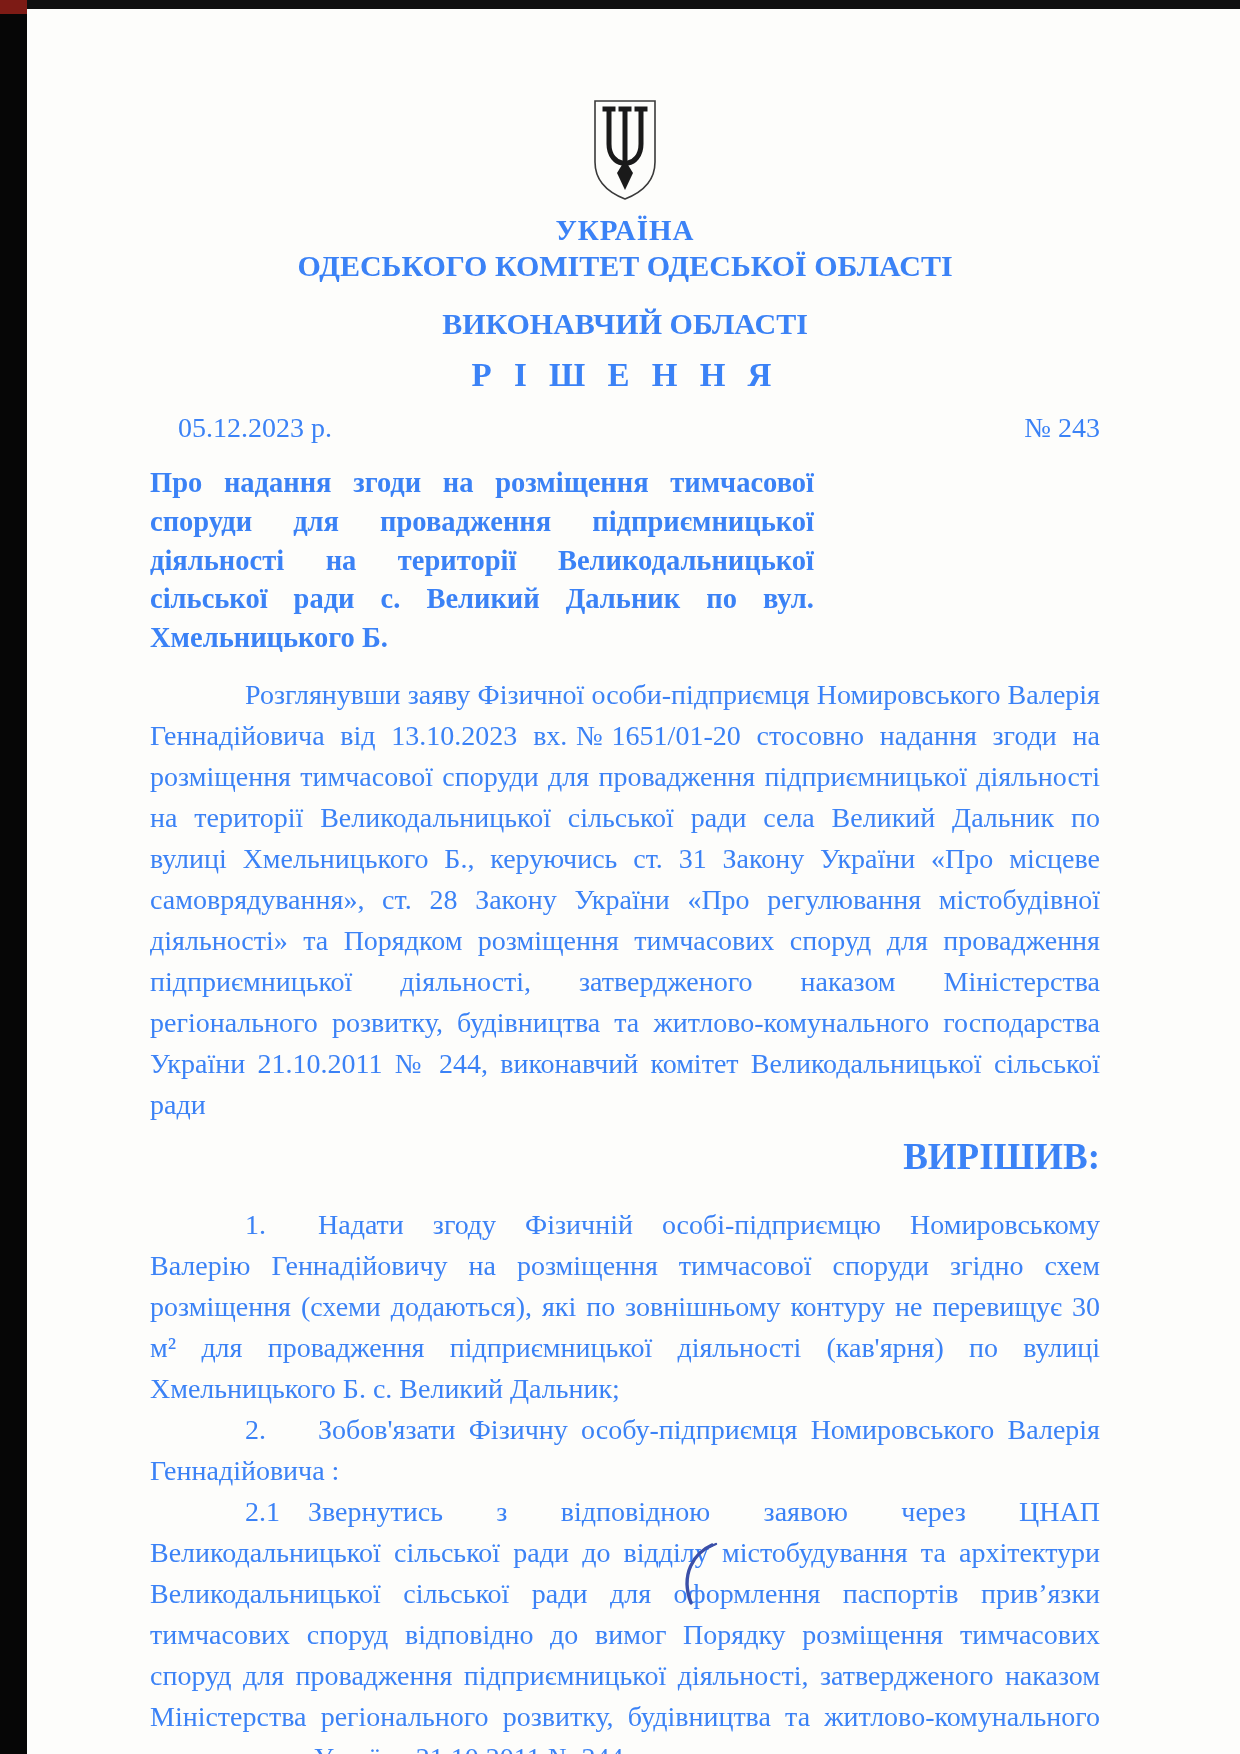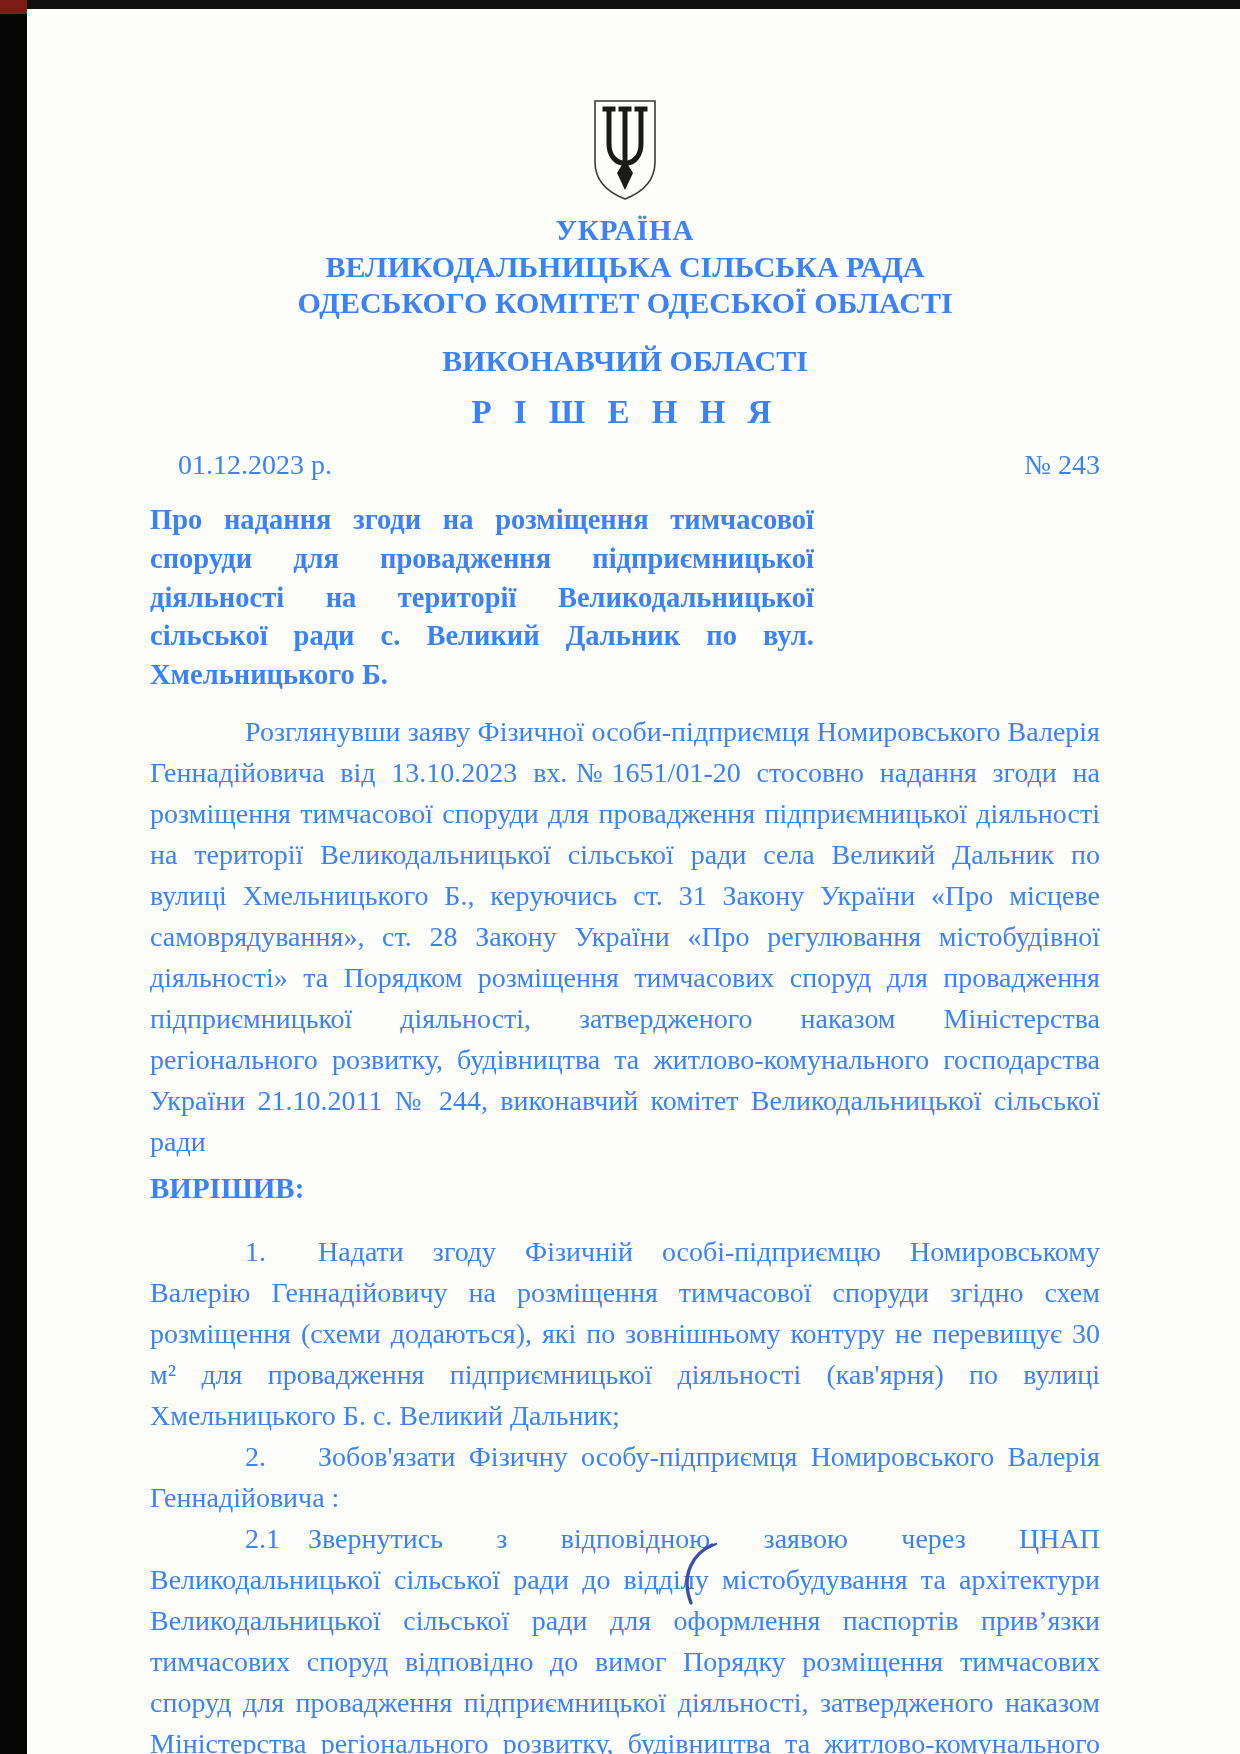--- a/index.html
+++ b/index.html
@@ -26,21 +26,21 @@
 
   .meta-row { display:flex; justify-content:space-between; align-items:baseline;
               margin-top:18px; font-size:28px; padding-left:28px; }
 
   .subject  { margin-top:20px; width:664px; font-weight:bold; font-size:28.5px;
               line-height:1.36; text-align:justify; }
 
   .preamble { margin-top:16px; font-size:28px; line-height:1.465;
               text-align:justify; text-indent:95px; }
 
-  .resolved { margin-top:10px; text-align:left; font-weight:bold; font-size:29px; }
+  .resolved { margin-top:10px; text-align:right; font-weight:bold; font-size:37px; }
 
   .item { font-size:28px; line-height:1.465; text-align:justify; text-indent:95px; }
   .item-1 { margin-top:26px; }
   .num-wide  { margin-right:52px; }
   .num-tight { margin-right:28px; }
 
   .pen-stroke { position:absolute; left:672px; top:1540px; width:48px; height:72px; }
 </style>
 </head>
 <body>
@@ -60,27 +60,26 @@
         <path d="M20,14 V48 C20,60 27,66 33,67"></path>
         <path d="M52,14 V48 C52,60 45,66 39,67"></path>
         <path d="M16,13 H24"></path>
         <path d="M48,13 H56"></path>
         <path d="M32,13 H40"></path>
       </g>
       <path d="M36,64 L28,77 L36,94 L44,77 Z" fill="#1a1a1a"></path>
     </svg>
 
     <div class="h-country">УКРАЇНА</div>
-    <div class="h-council">ВЕЛИКОДАЛЬНИЦЬКА СІЛЬСЬКА РАДА</div>
     <div class="h-district">ОДЕСЬКОГО КОМІТЕТ ОДЕСЬКОЇ ОБЛАСТІ</div>
     <div class="h-committee">ВИКОНАВЧИЙ ОБЛАСТІ</div>
     <div class="h-doctype">Р І Ш Е Н Н Я</div>
 
     <div class="meta-row">
-      <span>01.12.2023 р.</span>
+      <span>05.12.2023 р.</span>
       <span>№ 243</span>
     </div>
 
     <div class="subject">Про надання згоди на розміщення тимчасової споруди для провадження підприємницької діяльності на території Великодальницької сільської ради с. Великий Дальник по вул. Хмельницького Б.</div>
 
     <p class="preamble">Розглянувши заяву Фізичної особи-підприємця Номировського Валерія Геннадійовича від 13.10.2023 вх.№1651/01-20 стосовно надання згоди на розміщення тимчасової споруди для провадження підприємницької діяльності на території Великодальницької сільської ради села Великий Дальник по вулиці Хмельницького Б.,  керуючись ст. 31 Закону України «Про місцеве самоврядування», ст. 28 Закону України «Про регулювання містобудівної діяльності» та Порядком розміщення тимчасових споруд для провадження підприємницької діяльності, затвердженого наказом Міністерства регіонального розвитку, будівництва та житлово-комунального господарства України 21.10.2011 № 244, виконавчий комітет Великодальницької сільської ради</p>
 
     <div class="resolved">ВИРІШИВ:</div>
 
     <p class="item item-1"><span class="num num-wide">1.</span><span>Надати згоду Фізичній особі-підприємцю Номировському Валерію Геннадійовичу   на розміщення  тимчасової споруди згідно схем розміщення (схеми додаються), які по зовнішньому контуру не перевищує 30 м²   для провадження підприємницької діяльності (кав'ярня) по вулиці Хмельницького Б. с. Великий Дальник;</span></p>

